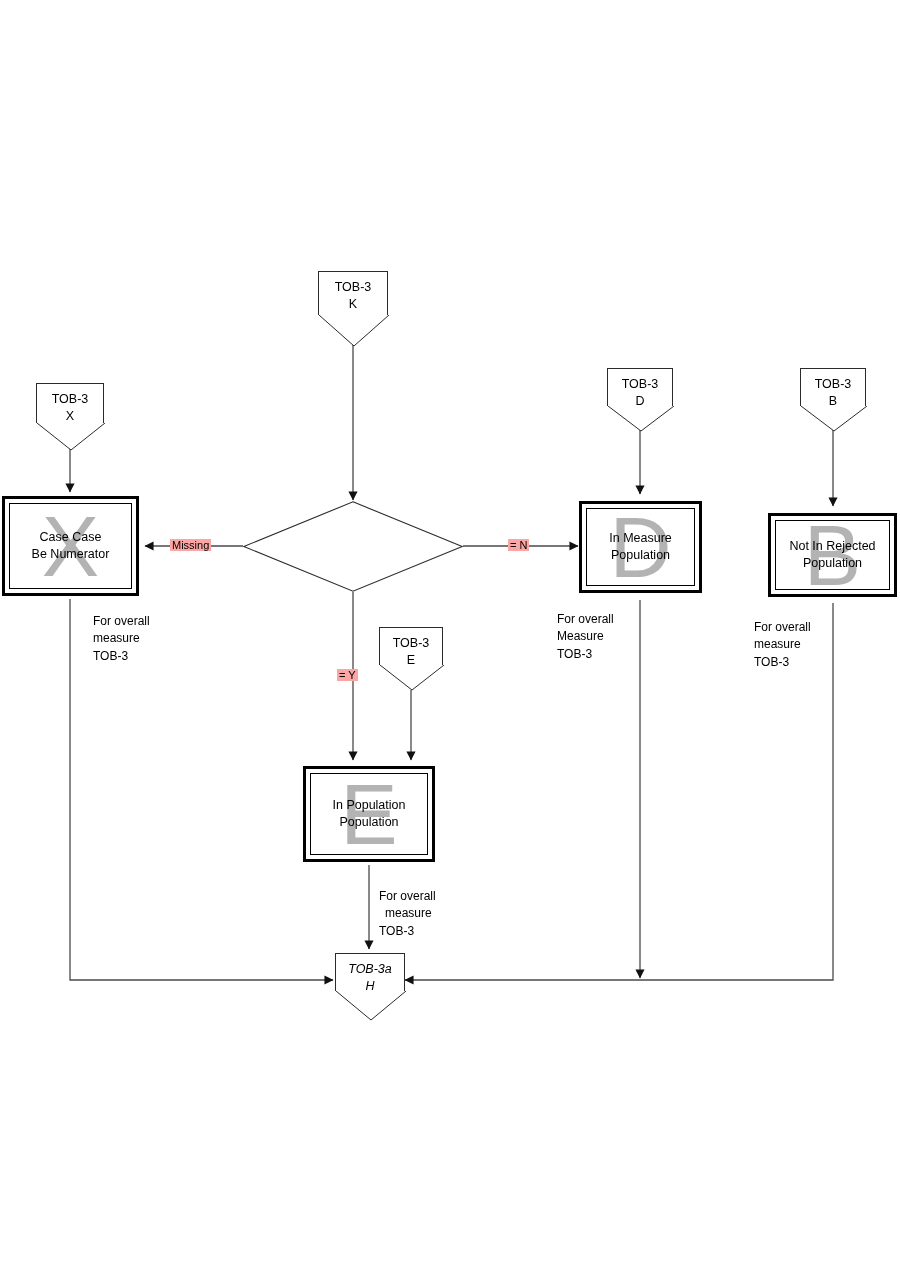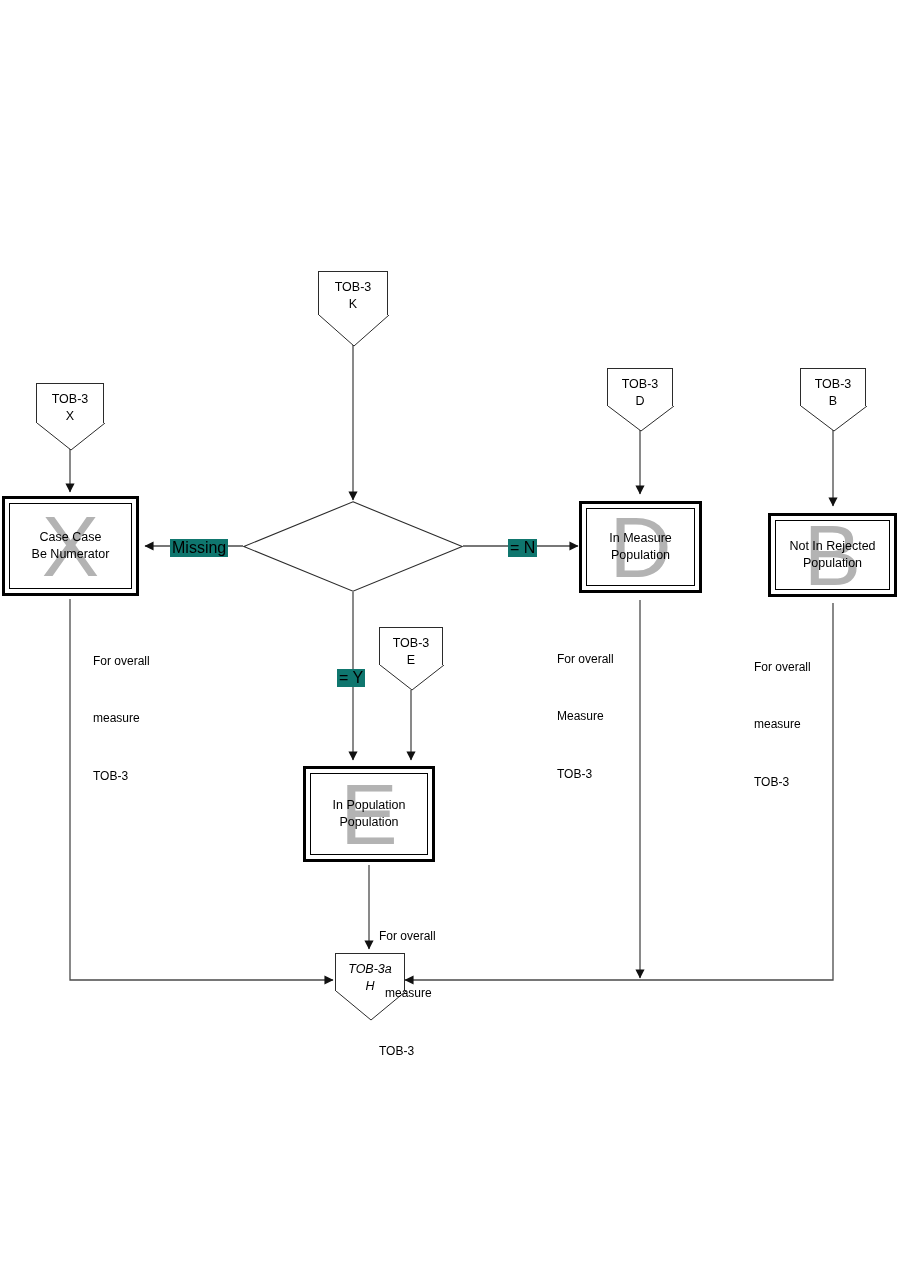--- a/index.html
+++ b/index.html
@@ -107,29 +107,29 @@
   }
   .diamond .dtext span { display: block; }
 
   
   .caption {
     position: absolute;
     font-size: 12px;
     color: #000000;
     line-height: 1.45;
   }
-  .caption span { display: block; margin-top: 40px; }
+  .caption span { display: block; }
   .caption.center { text-align: center; }
 
   
   .edgelabel {
     position: absolute;
-    font-size: 16px;
-    color: #000000;
-    background: #0f766e;
+    font-size: 11px;
+    color: #000000;
+    background: #fca5a5;
     padding: 0 2px;
     white-space: nowrap;
   }
 </style>
 </head>
 <body>
 
 <div id="page">
 
   <svg id="wires" viewBox="0 0 900 1286" width="900" height="1286">

